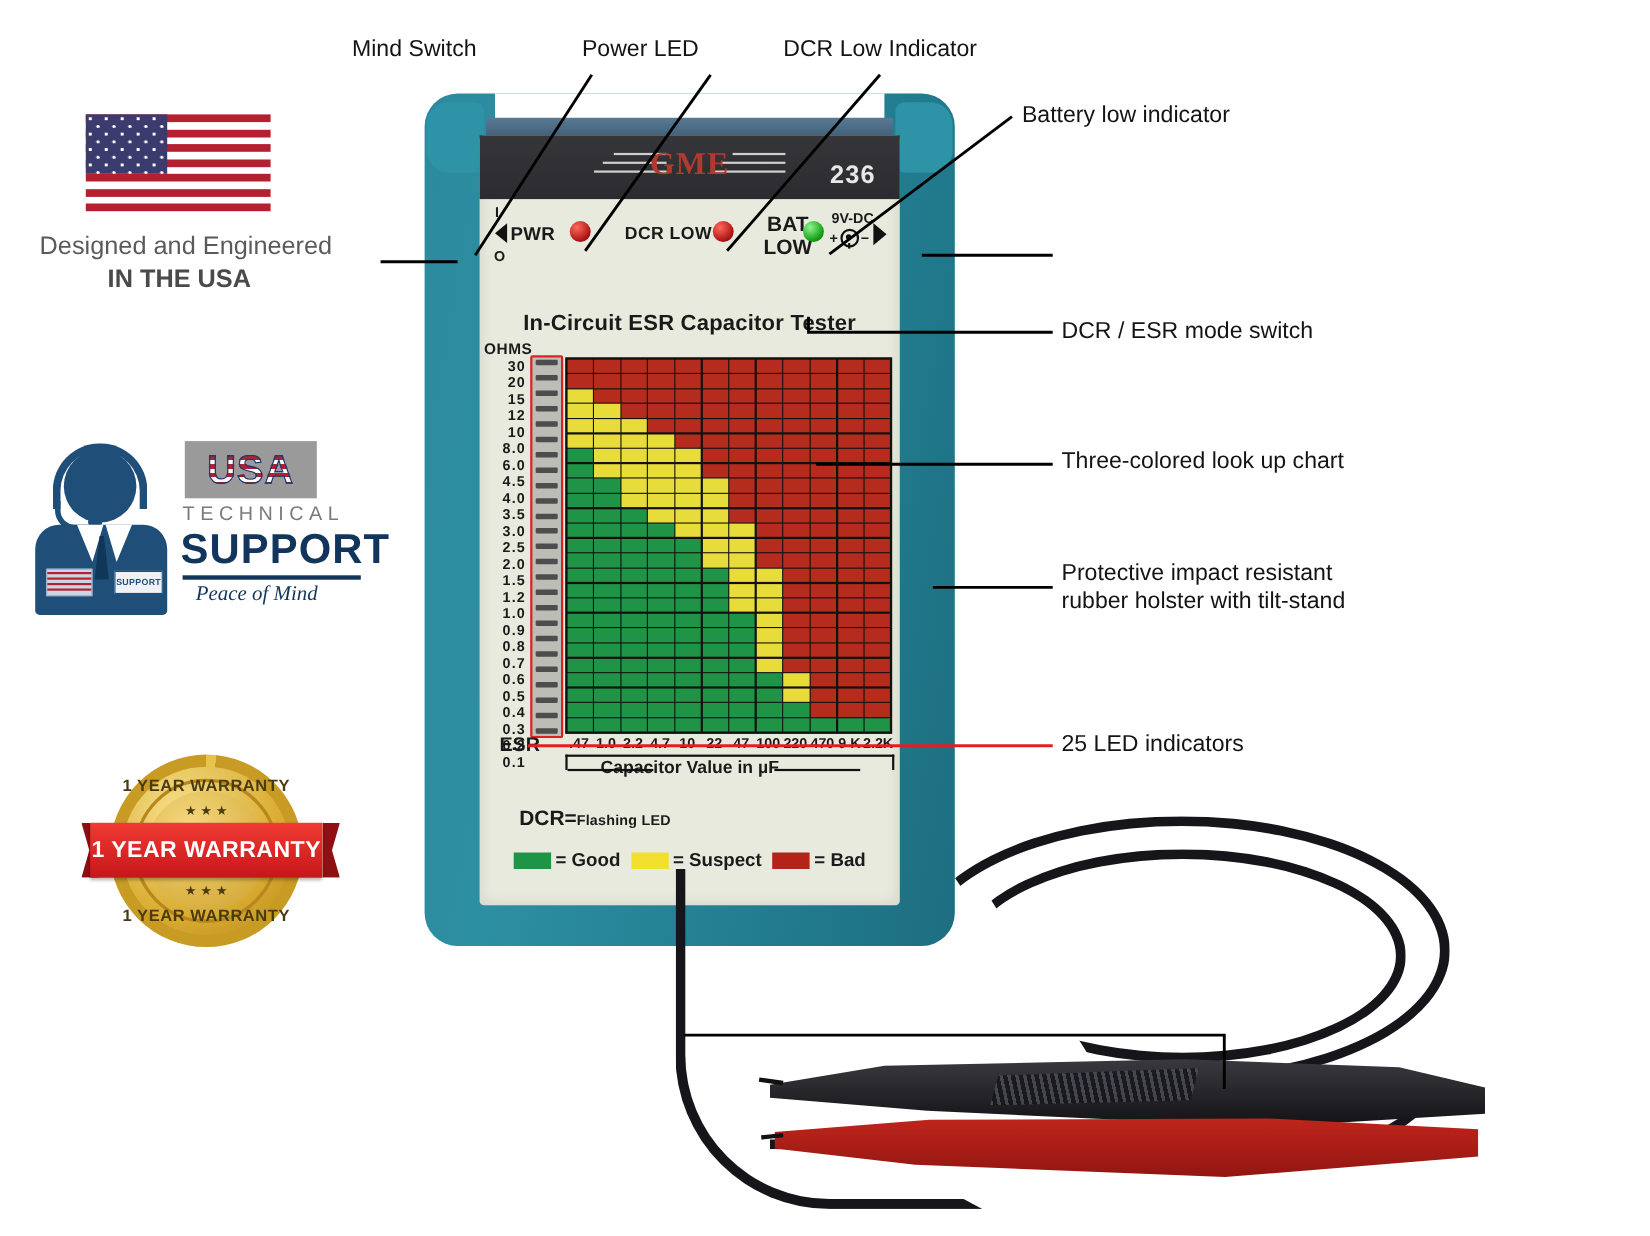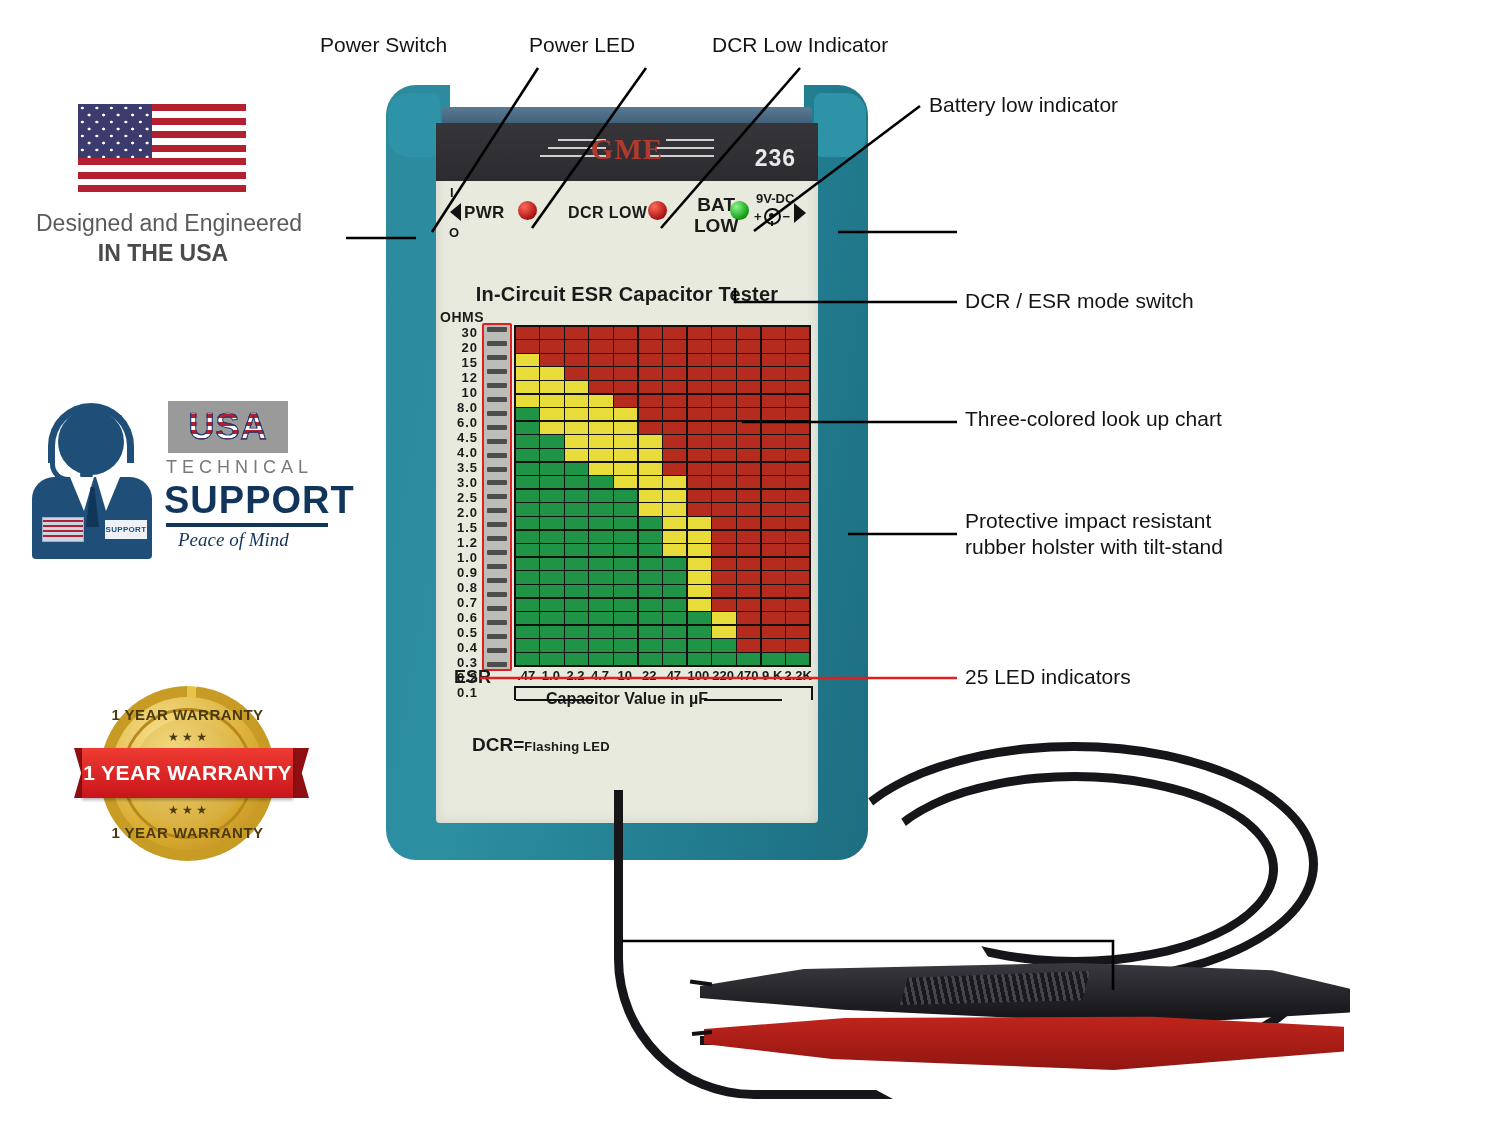--- a/index.html
+++ b/index.html
@@ -666,20 +666,34 @@
           <div>470</div>
           <div>9 K</div>
           <div>2.2K</div>
         </div>
       <div class="axcap" id="axCap" style="top: 567px;">Capacitor Value in µF</div>
 
       <div class="dcrflash" id="dcrNote" style="top: 611px;">
         <span>DCR=</span><em>Flashing LED</em>
       </div>
 
+      <div class="legend" id="legendRow" style="top: 649px;">
+          <div class="itm">
+            <span class="sw" style="background: rgb(31, 148, 71);"></span>
+            <span>= Good</span>
+          </div>
+          <div class="itm">
+            <span class="sw" style="background: rgb(242, 224, 47);"></span>
+            <span>= Suspect</span>
+          </div>
+          <div class="itm">
+            <span class="sw" style="background: rgb(181, 34, 24);"></span>
+            <span>= Bad</span>
+          </div>
+        </div>
     </div>
   </div>
 
   <div class="cable" style="left:830px;top:742px;width:470px;height:226px;border-color:#16161a;
               clip-path:polygon(0 0,100% 0,100% 100%,34% 100%);"></div>
   <div class="cable" style="left:872px;top:772px;width:388px;height:176px;
               clip-path:polygon(0 0,100% 0,100% 100%,30% 100%);"></div>
   <div class="cable" style="left:614px;top:790px;width:270px;height:300px;border-radius:0 0 0 140px;
               border-top:none;border-right:none;
               clip-path:polygon(0 0,46% 0,46% 74%,100% 100%,0 100%);"></div>
@@ -687,21 +701,21 @@
               border-top:none;border-left:none;clip-path:polygon(0 62%,100% 62%,100% 100%,0 100%);"></div>
 
   <div class="tweezer">
     <div class="tw-top"></div>
     <div class="tw-rib"></div>
     <div class="tw-bot"></div>
     <div class="tw-tip1"></div>
     <div class="tw-tip2"></div>
   </div>
 
-  <div class="callout" style="left:320px;top:32px;">Power Switch</div>
+  <div class="callout" style="left:320px;top:32px;">Mind Switch</div>
   <div class="callout" style="left:529px;top:32px;">Power LED</div>
   <div class="callout" style="left:712px;top:32px;">DCR Low Indicator</div>
   <div class="callout" style="left:929px;top:92px;">Battery low indicator</div>
   <div class="callout" style="left:965px;top:288px;">DCR / ESR mode switch</div>
   <div class="callout" style="left:965px;top:406px;">Three-colored look up chart</div>
   <div class="callout" style="left:965px;top:508px;">Protective impact resistant
 rubber holster with tilt-stand</div>
   <div class="callout" style="left:965px;top:664px;">25 LED indicators</div>
 
   <svg width="1500" height="1124" style="position:absolute;left:0;top:0;pointer-events:none;">

